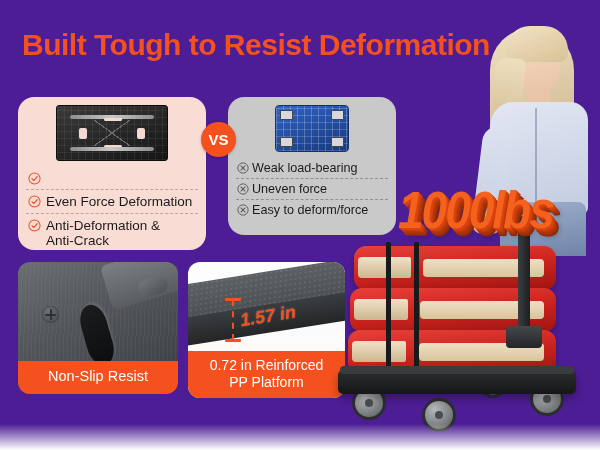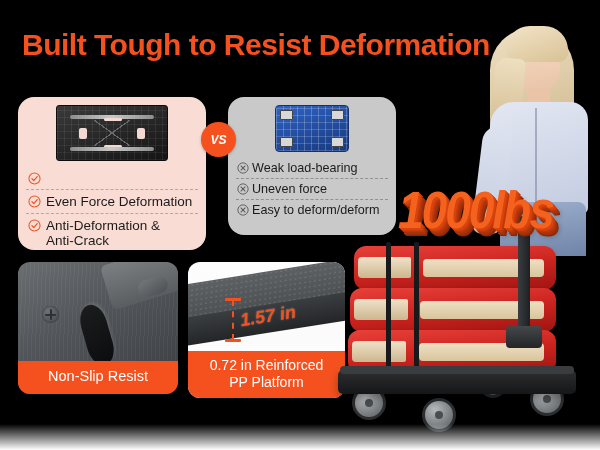--- a/index.html
+++ b/index.html
@@ -2,21 +2,21 @@
 <html><head>
 <meta charset="utf-8">
 <style>
   * { box-sizing: border-box; margin: 0; padding: 0; }
   html, body {
     width: 600px; height: 450px;
     background: #ffffff;
     font-family: "Liberation Sans", sans-serif;
     overflow: hidden;
   }
-  #root { position: relative; width: 600px; height: 450px; background:#000000; }
+  #root { position: relative; width: 600px; height: 450px; background:#4c1d95; }
 
   
   .title {
     position: absolute; left: 22px; top: 28px;
     font-size: 30px; font-weight: bold;
     color: #F4511E; letter-spacing: -0.5px;
     white-space: nowrap; z-index: 30;
   }
 
   
@@ -69,21 +69,21 @@
   .panel-bad .feat { font-size: 12.6px; gap:2px; padding: 3px 1px; }
   .panel-bad .feat + .feat { border-top: 1px dashed rgba(90,90,90,.5); align-items: flex-end; }
   .ico { flex: 0 0 auto; width:13px; height:13px; margin-top:1px; }
   .ico svg { display:block; }
 
   
   .vs {
     position:absolute; left:201px; top:122px; width:35px; height:35px;
     border-radius:50%; background:#F4511E; color:#fff;
     display:flex; align-items:center; justify-content:center;
-    font-size:12px; font-weight:bold; font-style:italic; z-index:25;
+    font-size:15px; font-weight:bold; z-index:25;
     box-shadow: 0 1px 3px rgba(0,0,0,.25);
   }
 
   
   .card { position:absolute; border-radius:12px; overflow:hidden; }
   .card-texture  { left:18px;  top:262px; width:160px; height:132px; }
   .card-platform { left:188px; top:262px; width:157px; height:136px; }
 
   .photo { position:absolute; inset:0; }
   
@@ -298,21 +298,21 @@
         </span>
         <span>Uneven force</span>
       </div>
       <div class="feat">
         <span class="ico">
           <svg viewBox="0 0 14 14" width="12" height="12">
               <circle cx="7" cy="7" r="6" fill="none" stroke="#5c5c5c" stroke-width="1.1"></circle>
               <path d="M4.6 4.6 9.4 9.4 M9.4 4.6 4.6 9.4" fill="none" stroke="#5c5c5c" stroke-width="1.2" stroke-linecap="round"></path>
             </svg>
         </span>
-        <span>Easy to deform/deform</span>
+        <span>Easy to deform/force</span>
       </div>
     </div>
   </div>
 
   <div class="vs">VS</div>
 
   <div class="card card-texture">
     <div class="photo photo-tex">
       <div class="tex-edge"></div>
       <div class="tex-knob"></div>

